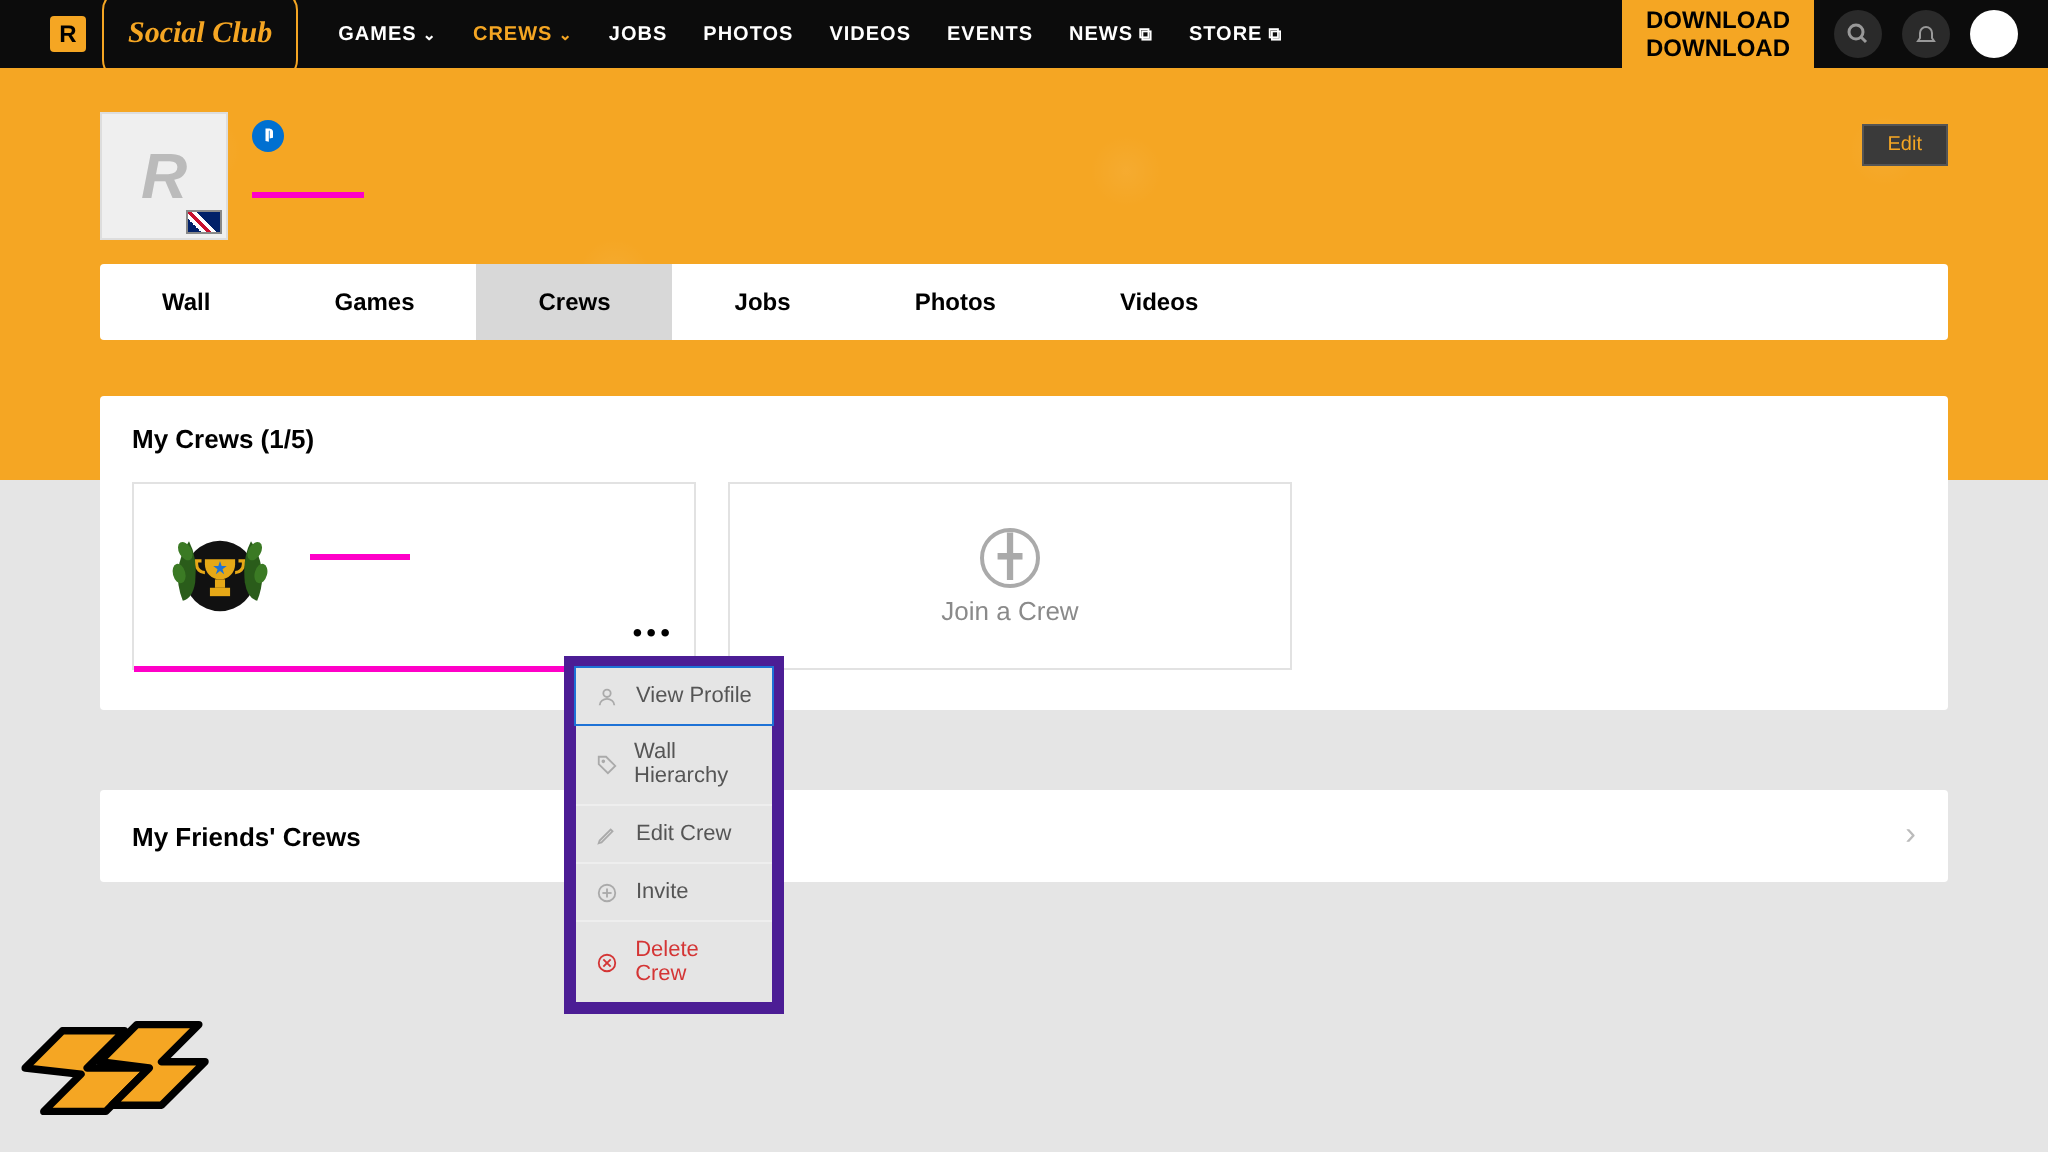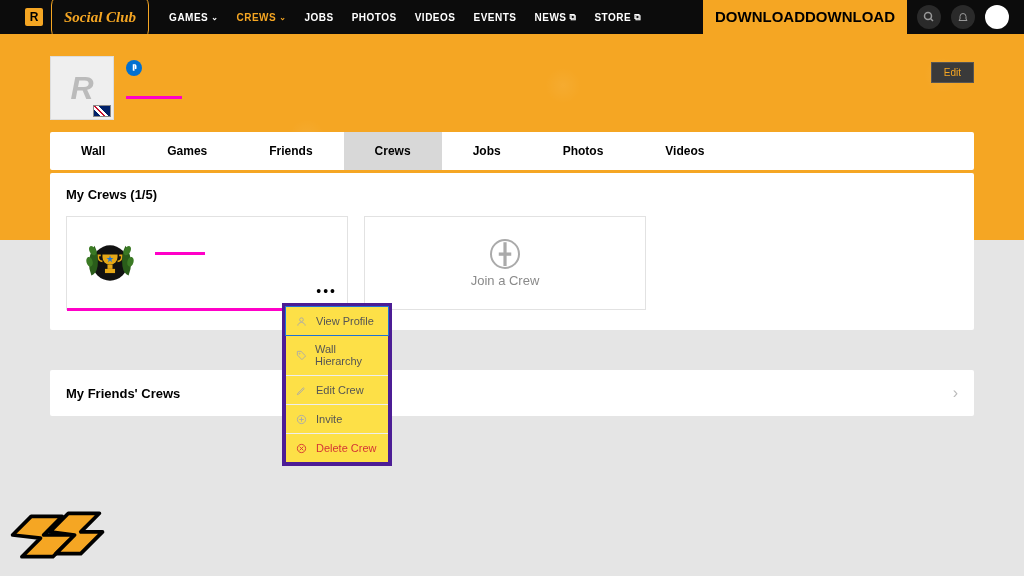--- a/index.html
+++ b/index.html
@@ -25,22 +25,22 @@
   padding: 13px 12px; margin-right: 20px; font-weight: bold;
 }
 .nav-links { display: flex; gap: 18px; align-items: center; }
 .nav-link { color: #fff; font-size: 10px; font-weight: bold; letter-spacing: 0.5px; cursor: pointer; display: flex; align-items: center; gap: 3px; }
 .nav-link.active { color: #f5a623; }
 .chevron-sm { font-size: 8px; }
 .ext-icon { font-size: 9px; }
 
 .header-right { margin-left: auto; display: flex; align-items: center; gap: 10px; }
 .download-btn {
-  background: #f5a623; color: #000; font-size: 15px; font-weight: bold;
-  padding: 0 12px; height: 34px; display: flex; flex-direction: row;
+  background: #f5a623; color: #000; font-size: 12px; font-weight: bold;
+  padding: 0 12px; height: 34px; display: flex; flex-direction: column;
   justify-content: center; align-items: center; line-height: 1.2; cursor: pointer;
 }
 .circle-btn { width: 24px; height: 24px; border-radius: 50%; background: #2a2a2a; display: flex; align-items: center; justify-content: center; color: #999; font-size: 11px; cursor: pointer; }
 .avatar-btn { width: 24px; height: 24px; border-radius: 50%; background: #fff; cursor: pointer; }
 
 
 .banner {
   height: 206px; background: #f5a623; position: relative;
   background-image:
     radial-gradient(circle at 10% 20%, rgba(255,255,255,0.06) 0, transparent 18px),
@@ -60,36 +60,36 @@
 
 
 .content { position: absolute; top: 132px; left: 50px; right: 50px; }
 
 
 .tabbar { background: #fff; display: flex; border-radius: 2px; }
 .tab { padding: 12px 31px; font-size: 12px; font-weight: bold; cursor: pointer; color: #000; }
 .tab.active { background: #d8d8d8; }
 
 
-.crews-panel { background: #fff; margin-top: 3px; padding: 14px 16px 20px 16px; border-radius: 2px; position: relative; }
+.crews-panel { background: #fff; margin-top: 28px; padding: 14px 16px 20px 16px; border-radius: 2px; position: relative; }
 .crews-title { font-size: 13px; font-weight: bold; margin-bottom: 14px; }
 .crews-row { display: flex; gap: 16px; }
 .crew-card { border: 1px solid #e2e2e2; width: 282px; height: 94px; padding: 10px 12px; display: flex; align-items: center; gap: 14px; position: relative; }
 .crew-card.with-border::after { content:""; position:absolute; bottom:-2px; left:0; right:0; height:3px; background:#ff00c8; }
 .crew-emblem { width: 62px; height: 62px; border-radius: 50%; background: #fff; position: relative; display:flex;align-items:center;justify-content:center; }
 .wreath { position:absolute; inset:0; }
 .crew-name-redact { width: 50px; height: 3px; background: #ff00c8; margin-bottom: 20px; }
 .crew-more { position: absolute; right: 10px; bottom: 10px; font-size: 14px; letter-spacing: 2px; cursor: pointer; color: #000; }
 
 .join-card { border: 1px solid #e2e2e2; width: 282px; height: 94px; display: flex; flex-direction: column; align-items: center; justify-content: center; gap: 4px; cursor: pointer; }
 .join-icon { width: 30px; height: 30px; border: 2px solid #aaa; border-radius: 50%; display: flex; align-items: center; justify-content: center; color: #aaa; font-size: 20px; font-weight: 300; }
 .join-text { color: #8a8a8a; font-size: 13px; }
 
 
-.dropdown { position: absolute; top: 130px; left: 232px; width: 110px; background: #fde047; border: 4px solid #4c1d95; z-index: 10; }
+.dropdown { position: absolute; top: 130px; left: 232px; width: 110px; background: #e5e5e5; border: 6px solid #4c1d95; z-index: 10; }
 .dropdown-item { padding: 8px 10px; font-size: 11px; color: #555; display: flex; align-items: center; gap: 8px; cursor: pointer; border-bottom: 1px solid #eee; }
 .dropdown-item:last-child { border-bottom: none; }
 .dropdown-item.hl { border: 1.5px solid #1e72d6; margin: -1px; }
 .dropdown-item.danger { color: #d43535; }
 .dd-icon { width: 12px; color: #aaa; font-size: 11px; display:flex; }
 
 
 .friends-panel { background: #fff; margin-top: 40px; padding: 14px 16px; display: flex; justify-content: space-between; align-items: center; border-radius: 2px; gap: 14px; }
 .friends-title { font-size: 13px; font-weight: bold; }
 .chevron-right { color: #bbb; font-size: 16px; }
@@ -149,21 +149,20 @@
       <div class="username-redact"></div>
     </div>
   </div>
   <div class="edit-btn">Edit</div>
 </div>
 
 <div class="content">
   <div class="tabbar" id="tabbar">
       <div class="tab">Wall</div>
       <div class="tab">Games</div>
-      <div class="tab">Friends</div>
       <div class="tab active">Crews</div>
       <div class="tab">Jobs</div>
       <div class="tab">Photos</div>
       <div class="tab">Videos</div>
     </div>
 
   <div class="crews-panel">
     <div class="crews-title">My Crews (1/5)</div>
     <div class="crews-row">
       <div class="crew-card with-border">

